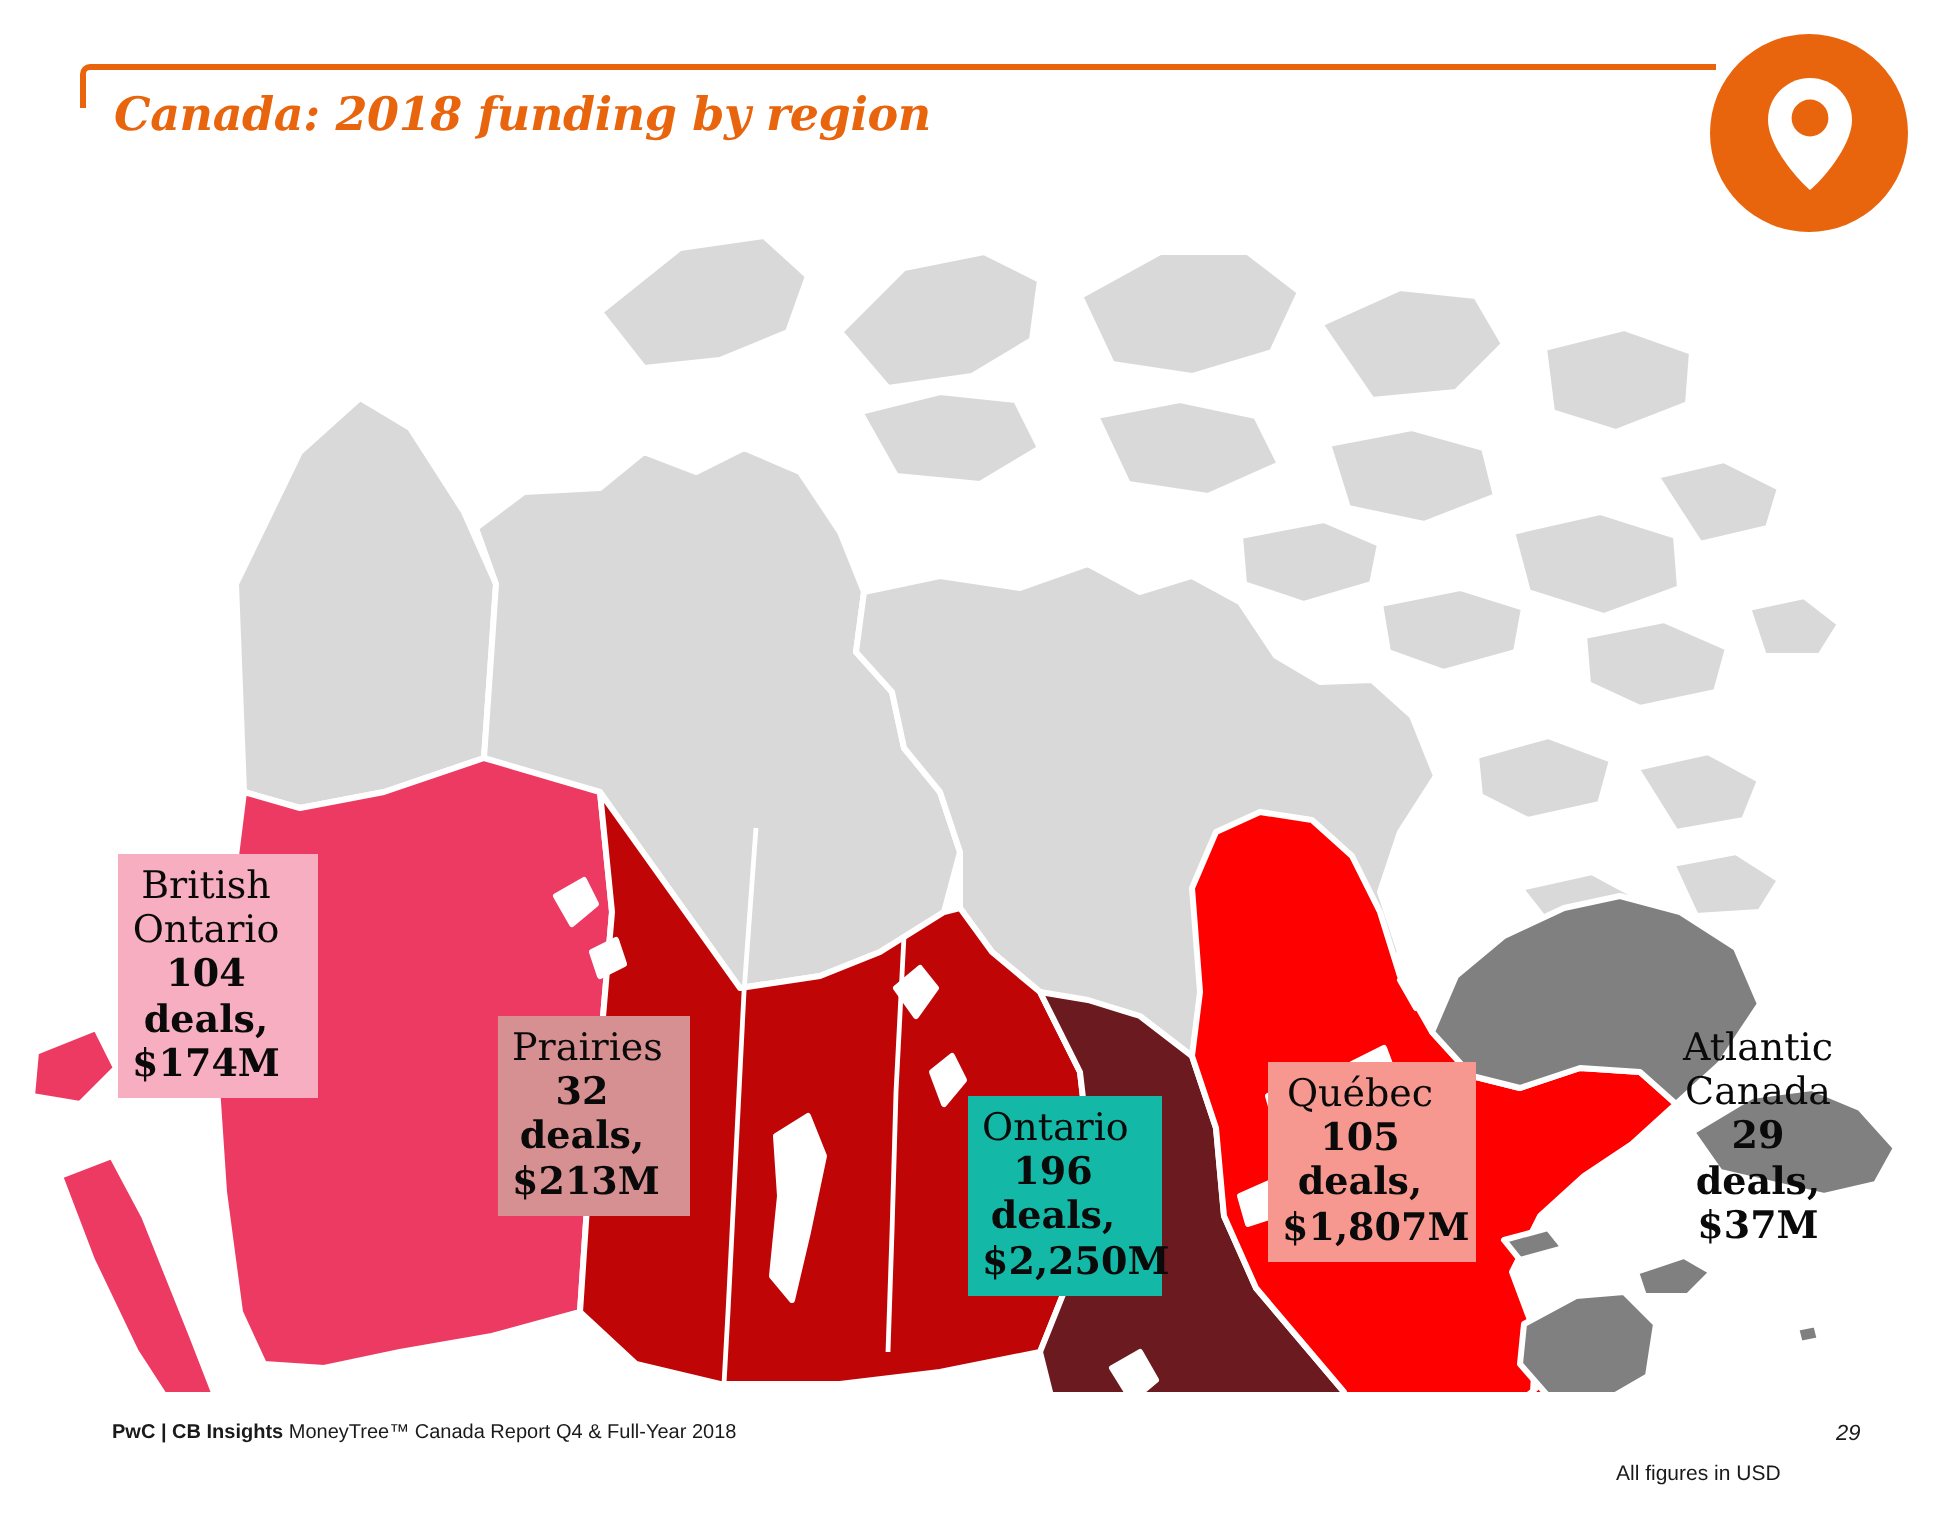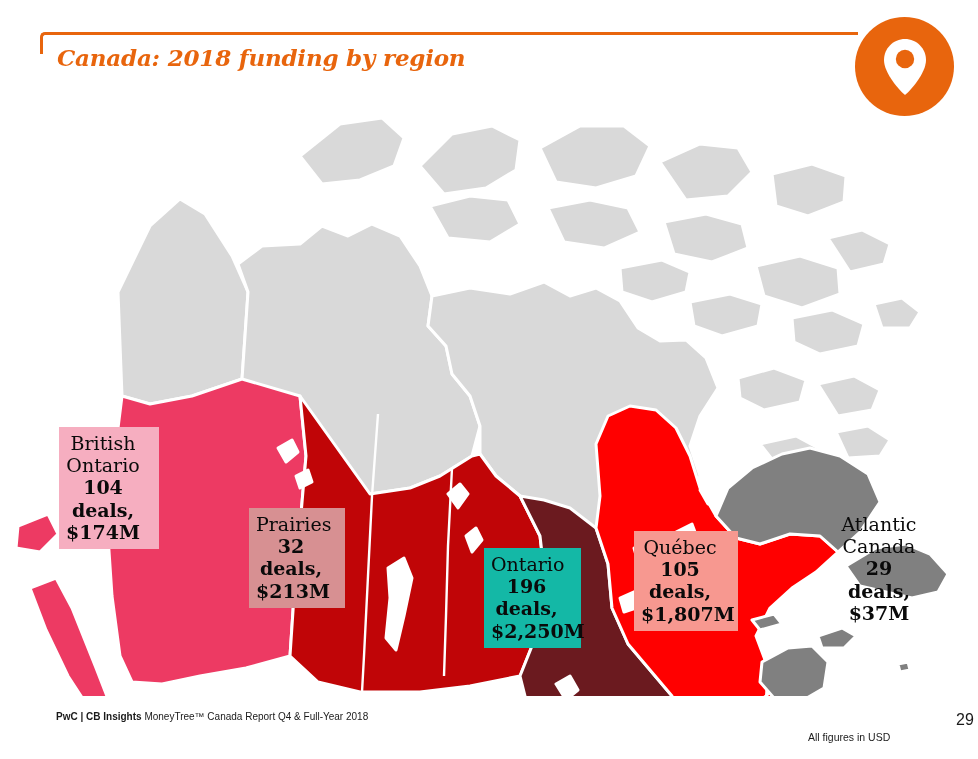--- a/index.html
+++ b/index.html
@@ -96,24 +96,25 @@
   #footer-right {
     position: absolute;
     left: 808px;
     top: 731px;
     font-size: 10.5px;
     color: #1a1a1a;
     white-space: nowrap;
   }
   #page-number {
     position: absolute;
-    left: 956px;
+    left: 918px;
     top: 711px;
-    font-size: 16px;
+    font-size: 11px;
     color: #1a1a1a;
+    font-style: italic;
   }
 </style>
 </head>
 <body>
 
 <div id="header-bracket"></div>
 
 <div id="page-title">Canada: 2018 funding by region</div>
 
 <div id="pin-badge">

